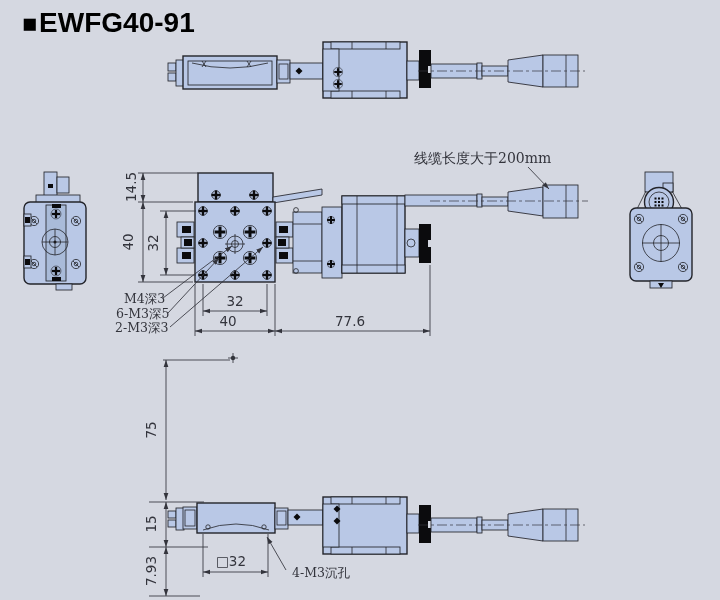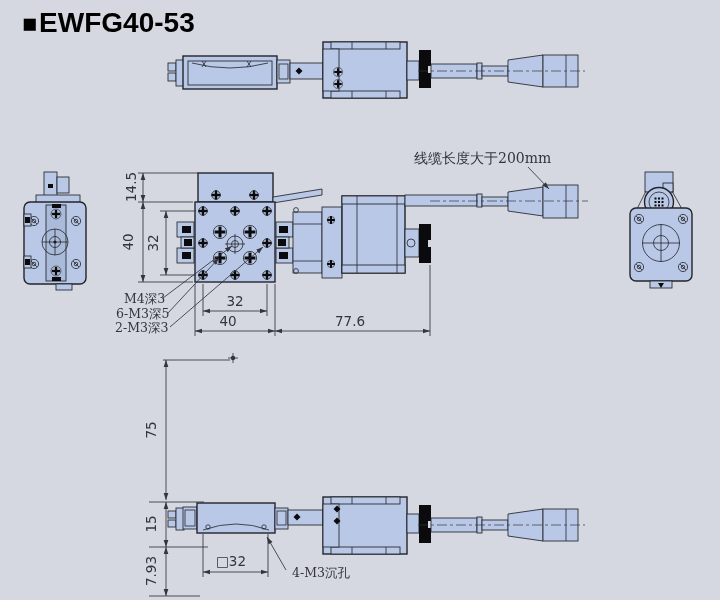--- a/index.html
+++ b/index.html
@@ -31,21 +31,21 @@
   text.label { fill:var(--dim-color,#33343c); font-family:"DejaVu Serif","Liberation Serif",serif; font-size:12.5px; }
   text.note  { fill:var(--dim-color,#33343c); font-family:"DejaVu Serif","Liberation Serif",serif; font-size:14px; }
 </style>
 </head>
 <body>
 
 <div class="screen">
 
   <div class="title">
     <span class="title-bullet">■</span>
-    <span>EWFG40-53</span>
+    <span>EWFG40-91</span>
   </div>
 
   <svg class="draw" width="720" height="600" viewBox="0 0 720 600">
     <defs>
       <marker id="arr" viewBox="0 0 10 8" refX="9.5" refY="4" markerWidth="9" markerHeight="7" orient="auto-start-reverse">
         <path d="M0,0.8 L9.5,4 L0,7.2 Z" class="dimfill"></path>
       </marker>
       <g id="scrX">
         <circle r="4.2" class="detail"></circle>
         <rect x="-4.6" y="-1.2" width="9.2" height="2.4" class="blackfill"></rect>

